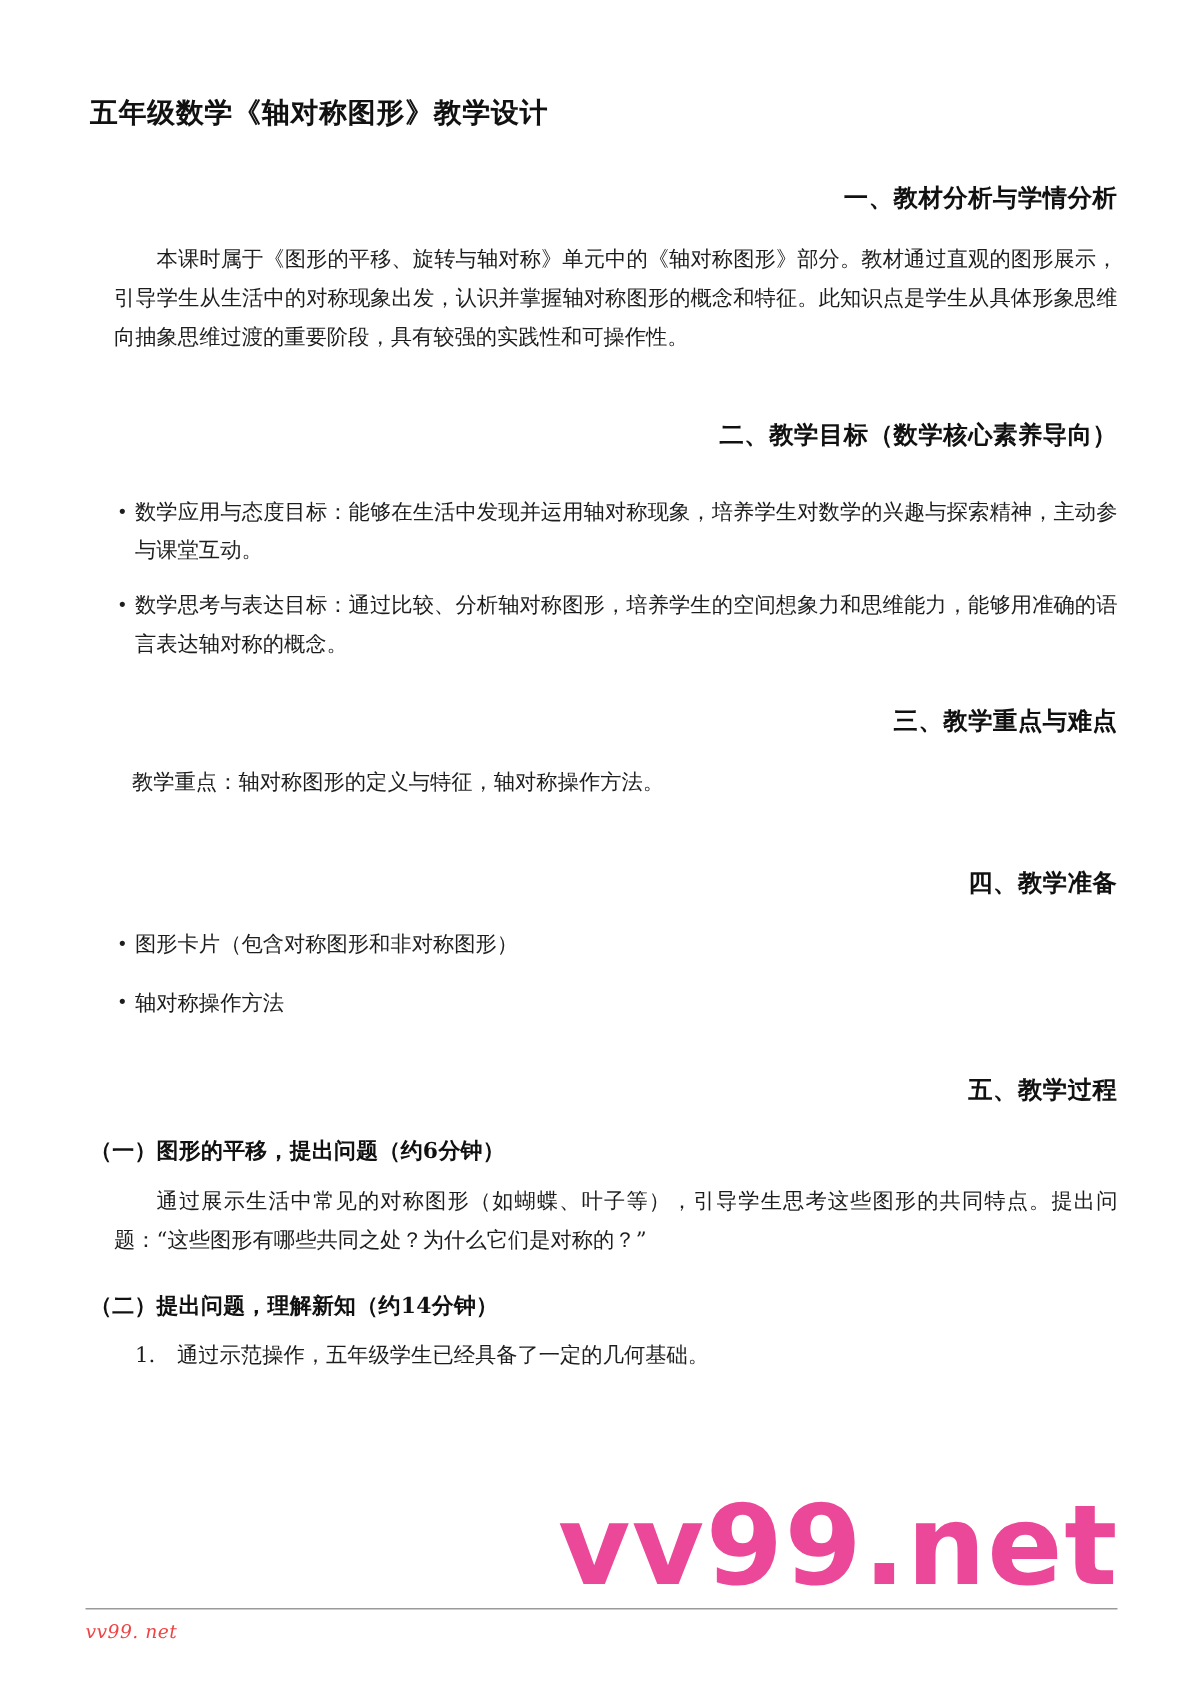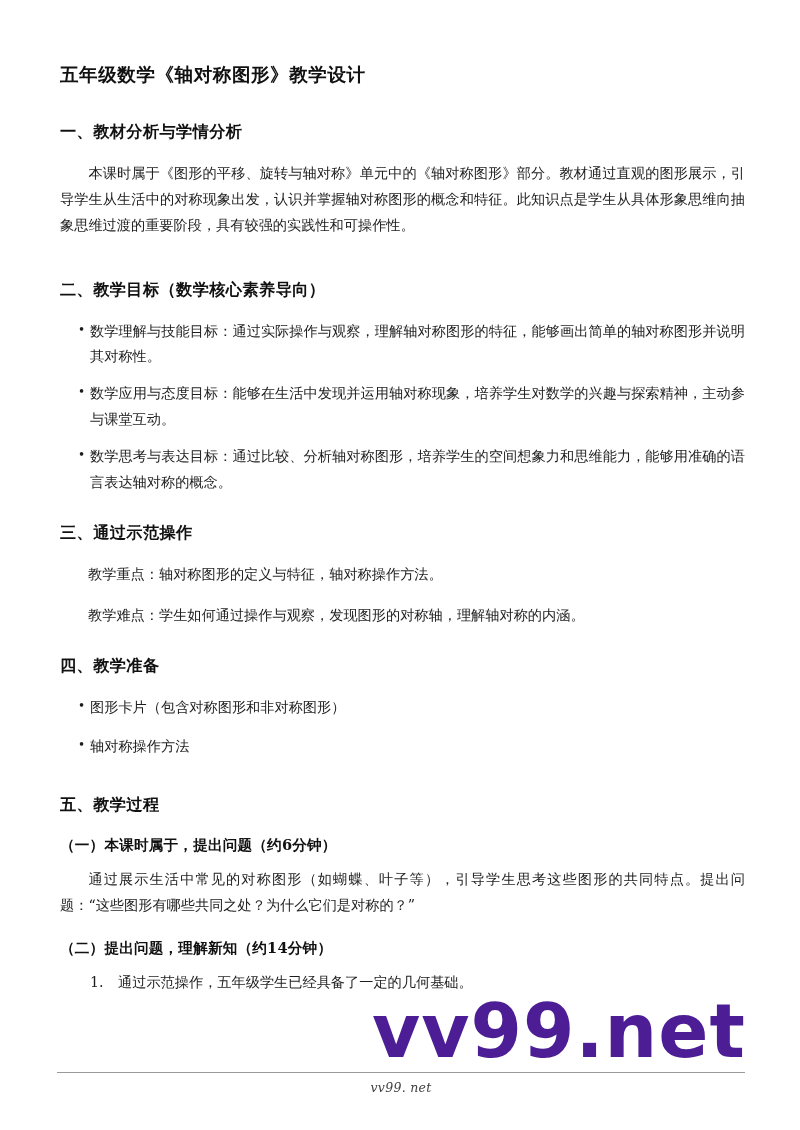--- a/index.html
+++ b/index.html
@@ -27,21 +27,21 @@
 
   
   .watermark {
     position: absolute;
     left: 372px;
     top: 988px;
     font-family: "DejaVu Sans", "Liberation Sans", sans-serif;
     font-size: 74px;
     font-weight: bold;
     letter-spacing: 1px;
-    color: #4c1d95;
+    color: #ec4899;
     white-space: nowrap;
     z-index: 5;
     pointer-events: none;
     user-select: none;
   }
 
   
   .content {
     position: absolute;
     left: 60px;
@@ -59,39 +59,40 @@
     padding-top: 62px;
     color: #111111;
   }
 
   .section-heading {
     font-size: 16.2px;
     font-weight: bold;
     letter-spacing: 0.4px;
     color: #111111;
     margin: 0;
+    text-align: right;
   }
 
   .sub-heading {
     font-size: 14.6px;
     font-weight: bold;
     letter-spacing: 0.2px;
     color: #111111;
     margin: 0;
   }
 
   .para {
     font-size: 14.2px;
     line-height: 1.82;
     text-align: justify;
     text-justify: inter-ideograph;
     margin: 0;
     color: #1d1d1d;
   }
-  .para.indent { text-indent: 2em; }
+  .para.indent { text-indent: 2em; margin-left: 16px; }
   .para.hang   { padding-left: 28px; }
 
   ul.bullets {
     list-style: none;
     margin: 0;
     padding: 0;
   }
   ul.bullets > li {
     position: relative;
     font-size: 14.2px;
@@ -148,24 +149,24 @@
     width: 688px;
     z-index: 6;
   }
   .footer-rule {
     border: 0;
     border-top: 1px solid #9a9a9a;
     margin: 0;
     width: 100%;
   }
   .footer-text {
-    text-align: center;
+    text-align: left;
     font-style: italic;
     font-size: 12.5px;
-    color: #404040;
+    color: #ef4444;
     padding-top: 7px;
     font-family: "DejaVu Serif", "Liberation Serif", serif;
     letter-spacing: 0.3px;
   }
 </style>
 </head>
 <body>
 
 <div class="page">
 
@@ -180,48 +181,46 @@
     <h2 class="section-heading">一、教材分析与学情分析</h2>
     <div class="gap-c"></div>
     <p class="para indent">本课时属于《图形的平移、旋转与轴对称》单元中的《轴对称图形》部分。教材通过直观的图形展示，引导学生从生活中的对称现象出发，认识并掌握轴对称图形的概念和特征。此知识点是学生从具体形象思维向抽象思维过渡的重要阶段，具有较强的实践性和可操作性。</p>
     <div class="gap-b"></div>
 
     <div class="gap-a"></div>
 
     <h2 class="section-heading">二、教学目标（数学核心素养导向）</h2>
     <div class="gap-c"></div>
     <ul class="bullets">
-      <li>数学理解与技能目标：通过实际操作与观察，理解轴对称图形的特征，能够画出简单的轴对称图形并说明其对称性。</li>
       <li style="margin-top:11px;">数学应用与态度目标：能够在生活中发现并运用轴对称现象，培养学生对数学的兴趣与探索精神，主动参与课堂互动。</li>
       <li style="margin-top:11px;">数学思考与表达目标：通过比较、分析轴对称图形，培养学生的空间想象力和思维能力，能够用准确的语言表达轴对称的概念。</li>
     </ul>
 
     <div class="gap-a"></div>
 
-    <h2 class="section-heading">三、通过示范操作</h2>
+    <h2 class="section-heading">三、教学重点与难点</h2>
     <div class="gap-c"></div>
     <p class="para hang">教学重点：轴对称图形的定义与特征，轴对称操作方法。</p>
     <div class="gap-g"></div>
-    <p class="para hang">教学难点：学生如何通过操作与观察，发现图形的对称轴，理解轴对称的内涵。</p>
 
     <div class="gap-a"></div>
 
     <h2 class="section-heading">四、教学准备</h2>
     <div class="gap-c"></div>
     <ul class="bullets">
       <li>图形卡片（包含对称图形和非对称图形）</li>
       <li style="margin-top:13px;">轴对称操作方法</li>
     </ul>
 
     <div class="gap-f"></div>
 
     <h2 class="section-heading">五、教学过程</h2>
     <div class="gap-d"></div>
 
-    <h3 class="sub-heading">（一）本课时属于，提出问题（约6分钟）</h3>
+    <h3 class="sub-heading">（一）图形的平移，提出问题（约6分钟）</h3>
     <div class="gap-e"></div>
     <p class="para indent">通过展示生活中常见的对称图形（如蝴蝶、叶子等），引导学生思考这些图形的共同特点。提出问题：“这些图形有哪些共同之处？为什么它们是对称的？”</p>
 
     <div class="gap-d"></div>
 
     <h3 class="sub-heading">（二）提出问题，理解新知（约14分钟）</h3>
     <div class="gap-e"></div>
     <ol class="numlist">
       <li>
         <span class="num">1.</span>

